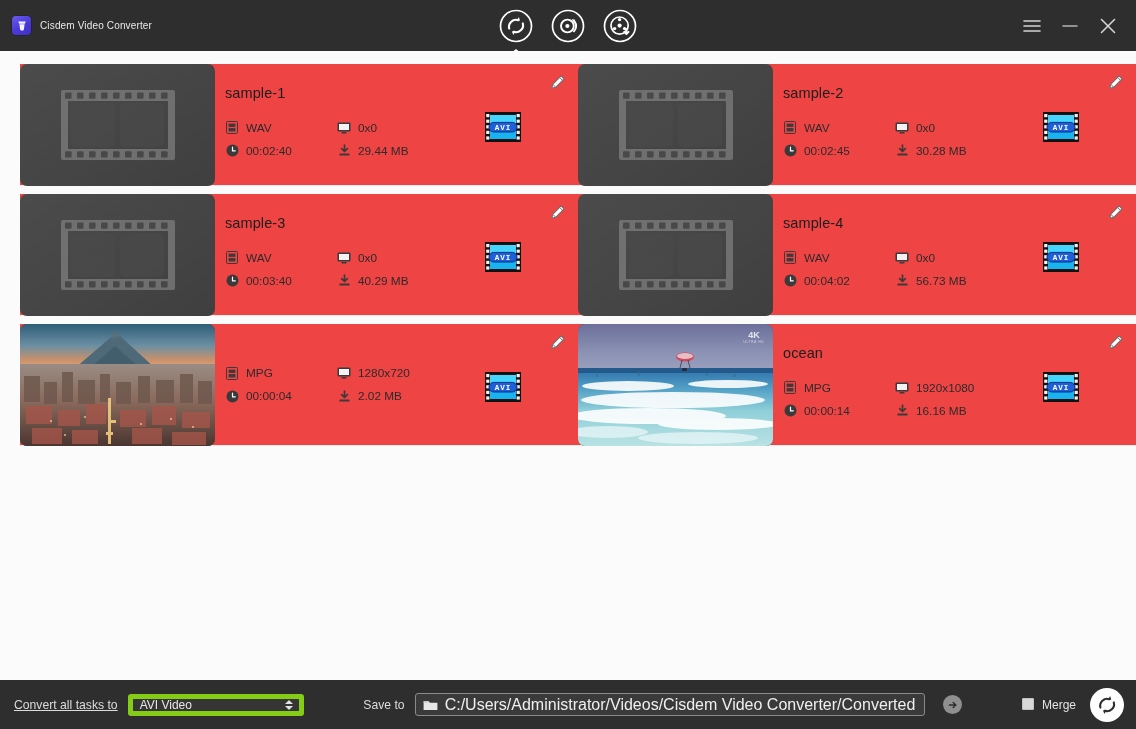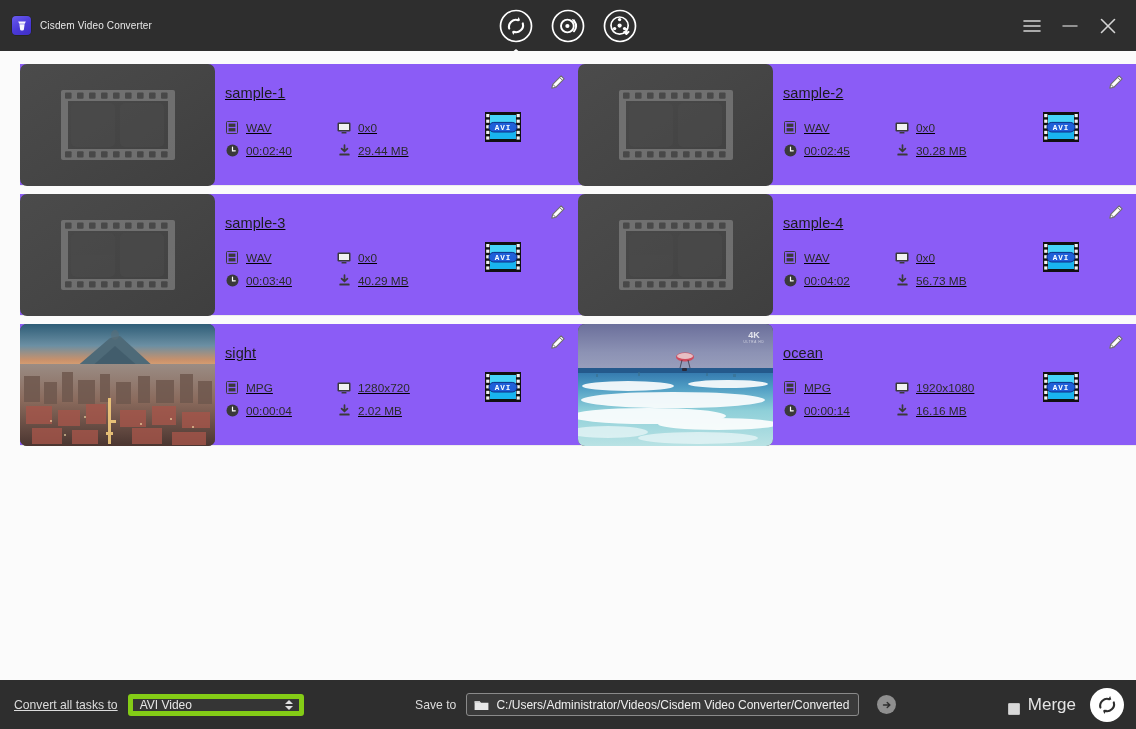--- a/index.html
+++ b/index.html
@@ -82,23 +82,22 @@
     display:grid;
     grid-template-columns:repeat(2,558px);
     column-gap:0px;
     row-gap:8px;
     padding-left:20px;
   }
   .card{
     position:relative;
     display:flex;
     height:122px;
-    background:#8b5cf6;
+    background:#ef4444;
     border-bottom:1px solid #ececec;
-    text-decoration:underline;
   }
   .thumb{
     width:195px; height:122px; flex:0 0 195px;
     border-radius:7px;
     overflow:hidden;
     position:relative;
     background:#474747;
   }
   .thumb.placeholder{
     background:linear-gradient(145deg,#4b4b4b 0%,#464646 45%,#3f3f3f 100%);
@@ -178,37 +177,37 @@
   .select .spin i.dn{ border-top:4px solid #e2e2e2; }
 
   .saveto-label{ color:#dcdcdc; font-size:12.2px; margin-left:auto; }
   .pathbox{
     height:23px;
     background:#3a3a3a;
     border:1px solid #8a8a8a;
     border-radius:3px;
     display:flex;align-items:center;gap:7px;
     padding:0 9px 0 7px;
-    color:#efefef; font-size:12px;
+    color:#efefef; font-size:16px;
     cursor:text;
     white-space:nowrap;
   }
   .folder-ic{width:15px;height:12px;flex:0 0 15px;display:flex;align-items:center;}
   .go-btn{
     width:19px;height:19px;border-radius:50%;
     background:#8f8f8f;
     display:flex;align-items:center;justify-content:center;
     margin-left:8px; cursor:pointer;
   }
   .right-group{
     margin-left:auto; display:flex; align-items:center; gap:14px;
   }
   .merge{
-    display:flex;align-items:flex-end;gap:8px;
-    color:#e4e4e4; font-size:17px; cursor:pointer;
+    display:flex;align-items:flex-start;gap:8px;
+    color:#e4e4e4; font-size:12px; cursor:pointer;
   }
   .merge .box{
     width:12px;height:12px;background:#d8d8d8;border:1px solid #c2c2c2;border-radius:1px;
   }
   .convert-btn{
     width:34px;height:34px;border-radius:50%;
     background:#ffffff;
     display:flex;align-items:center;justify-content:center;
     cursor:pointer;
   }
@@ -773,21 +772,20 @@
               <rect x="30" y="96" width="2" height="2"></rect>
                 <rect x="64" y="92" width="2" height="2"></rect>
               <rect x="120" y="99" width="2" height="2"></rect>
                 <rect x="150" y="94" width="2" height="2"></rect>
               <rect x="172" y="102" width="2" height="2"></rect>
                 <rect x="44" y="110" width="2" height="2"></rect>
             </g>
           </svg>
         </div>
         <div class="cardinfo">
-          <div class="fname">sight</div>
           <div class="meta">
             <div class="m">
               <span class="mi">
                 <svg width="12" height="13" viewBox="0 0 12 13">
                     <rect x=".5" y=".5" width="11" height="12" rx="1" fill="none" stroke="#3a3a3a"></rect>
                     <rect x="2.6" y="2.6" width="6.8" height="3.3" fill="#3a3a3a"></rect>
                     <rect x="2.6" y="7.1" width="6.8" height="3.3" fill="#3a3a3a"></rect>
                   </svg>
               </span>
               <span>MPG</span>

